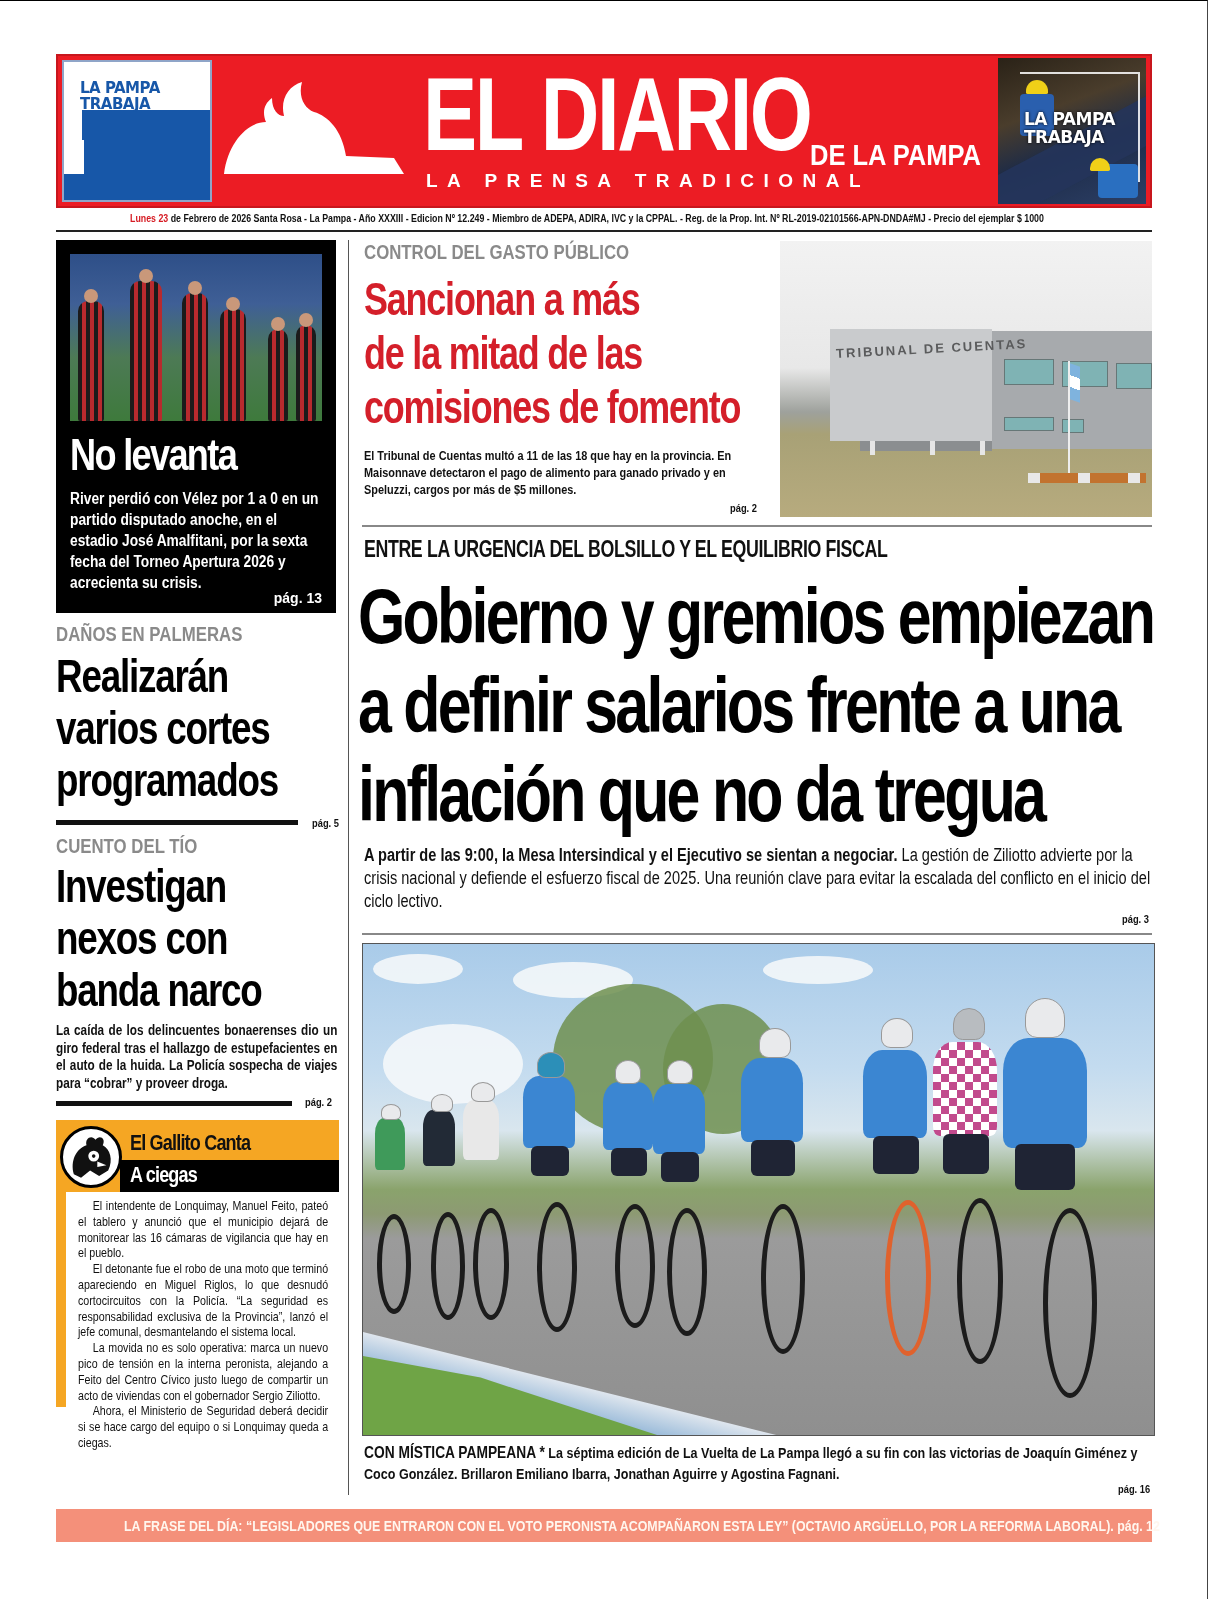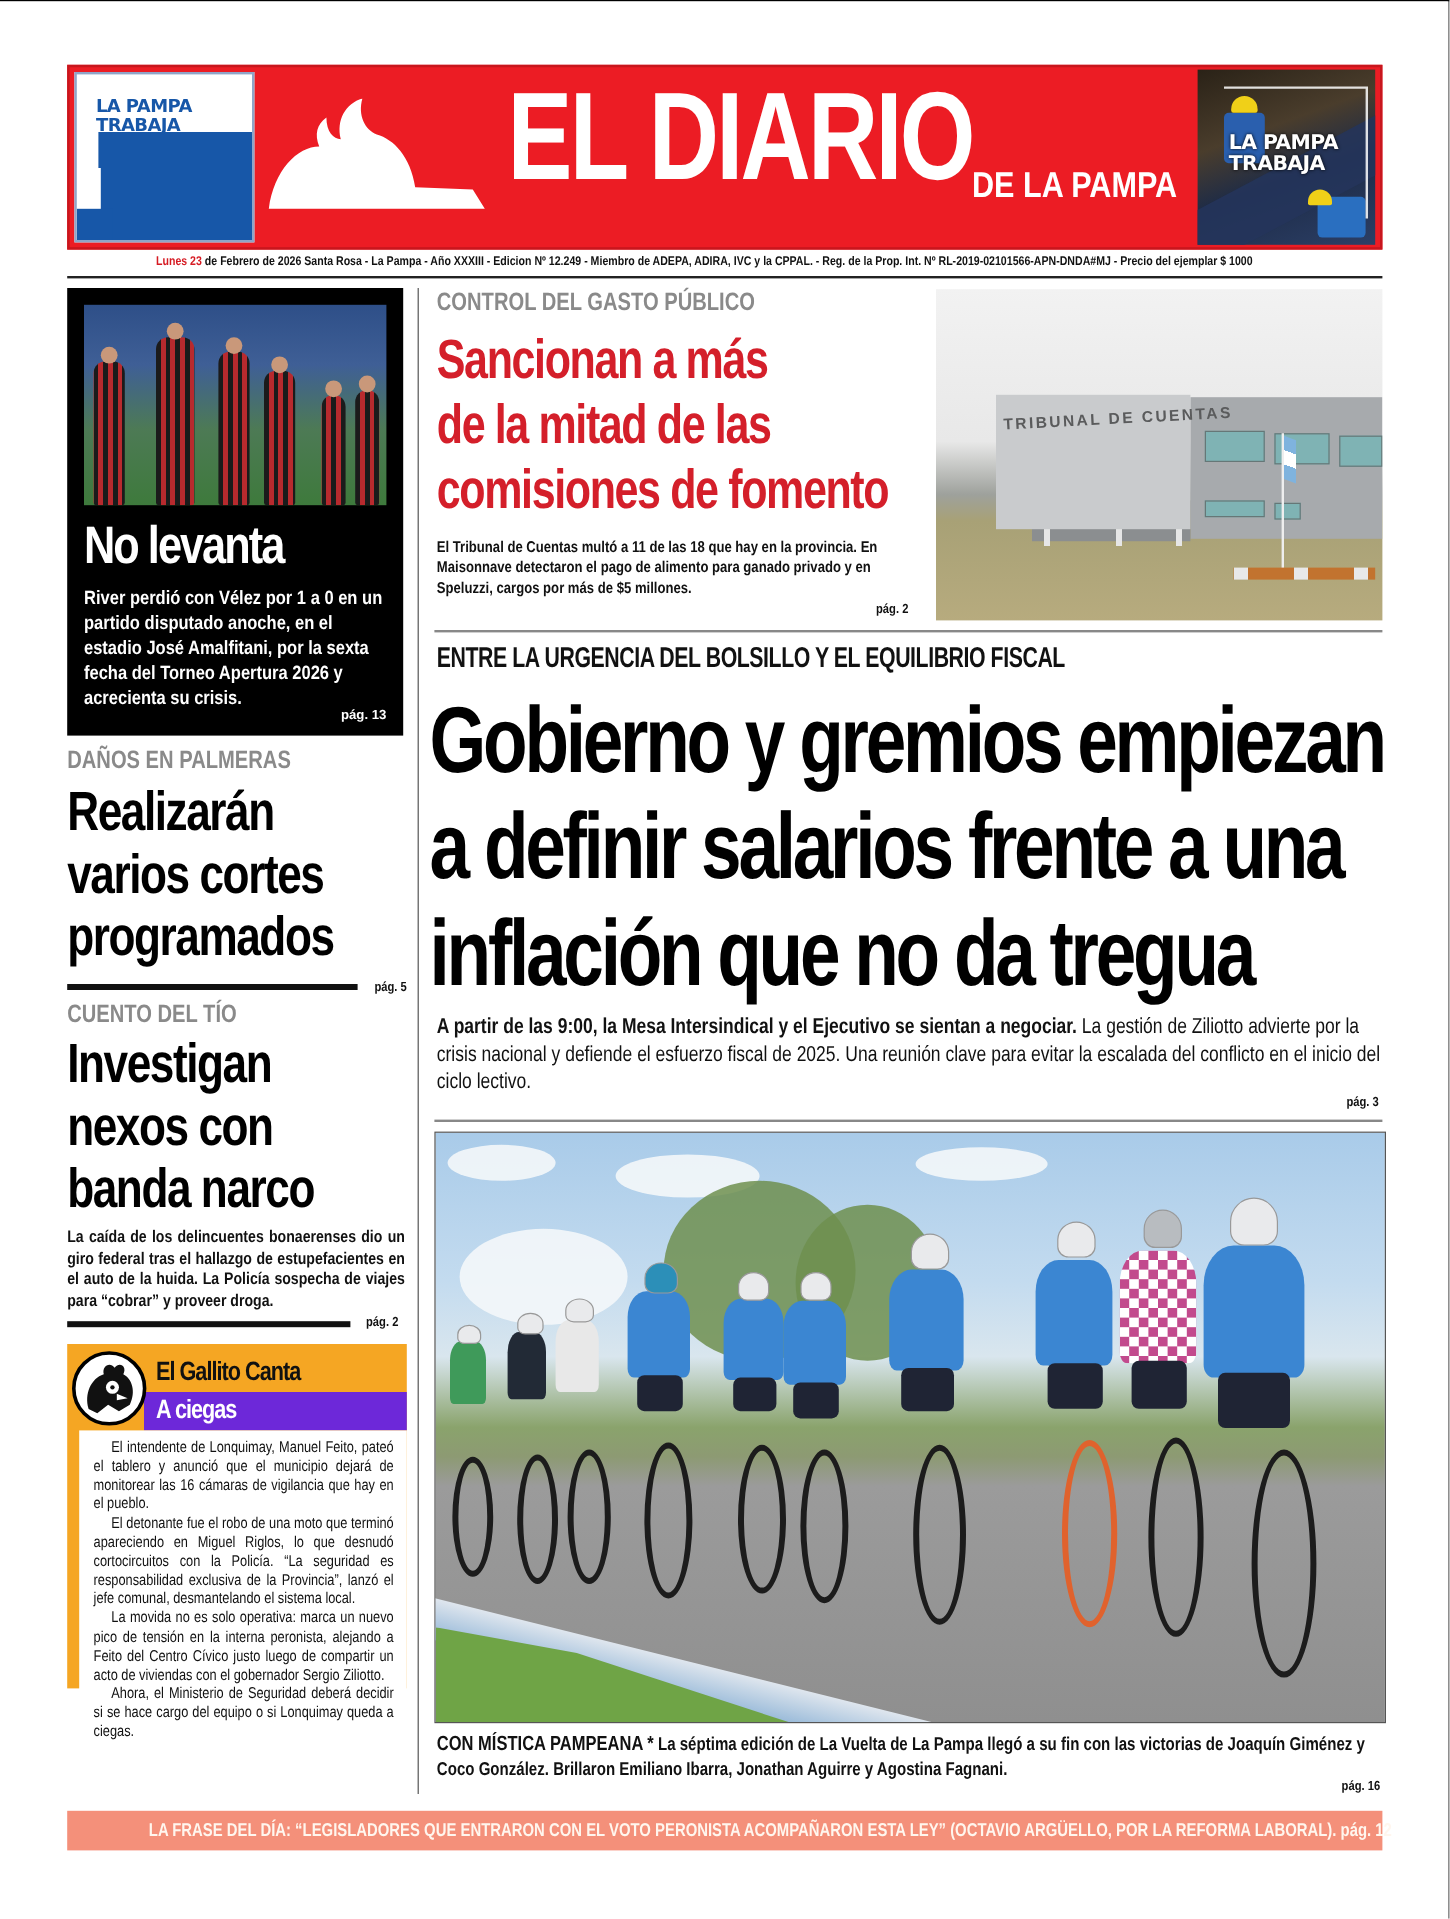--- a/index.html
+++ b/index.html
@@ -32,40 +32,40 @@
   .dateline .red { color: #d61b23; }
   .rule-top { position: absolute; left: 56px; top: 230px; width: 1096px; height: 2px; background: #222; }
   .col-divider { position: absolute; left: 348px; top: 240px; width: 1px; height: 1255px; background: #555; }
 
   .sport-box { position: absolute; left: 56px; top: 240px; width: 280px; height: 373px; background: #000; }
   .sport-photo { position: absolute; left: 14px; top: 14px; width: 252px; height: 167px; overflow: hidden; background: linear-gradient(180deg, #2e4f88 0%, #3f5f96 30%, #4d7a55 62%, #3e7a3c 100%); }
   .player { position: absolute; bottom: 0; width: 26px; border-radius: 10px 10px 2px 2px; background: repeating-linear-gradient(90deg, #1b1b1b 0 4px, #b82a2e 4px 8px); }
   .player-head { position: absolute; width: 14px; height: 14px; border-radius: 50%; background: #c9987a; }
   .sport-title { position: absolute; left: 14px; top: 190px; font-family: "Liberation Sans", sans-serif; font-weight: bold; font-size: 44px; color: #fff; letter-spacing: -2px; transform: scaleX(0.82); transform-origin: left top; white-space: nowrap; }
   .sport-body { position: absolute; left: 14px; top: 248px; width: 300px; font-weight: bold; font-size: 16px; line-height: 21px; color: #fff; transform: scaleX(0.86); transform-origin: left top; }
-  .sport-page { position: absolute; right: 14px; top: 350px; font-weight: bold; font-size: 11px; color: #fff; }
+  .sport-page { position: absolute; right: 14px; top: 350px; font-weight: bold; font-size: 14px; color: #fff; }
 
   .kicker-gray { font-family: "Liberation Sans", sans-serif; font-weight: bold; color: #8a8a8a; white-space: nowrap; transform: scaleX(0.8); transform-origin: left top; }
   .headline-black { font-family: "Liberation Sans", sans-serif; font-weight: bold; color: #000; letter-spacing: -1.5px; transform: scaleX(0.8); transform-origin: left top; white-space: nowrap; }
 
   .palm-kicker { position: absolute; left: 56px; top: 622px; font-size: 21px; }
   .palm-head { position: absolute; left: 56px; top: 650px; font-size: 46px; line-height: 52px; }
   .palm-rule { position: absolute; left: 56px; top: 820px; width: 242px; height: 5px; background: #111; }
   .palm-page { position: absolute; left: 312px; top: 817px; font-weight: bold; font-size: 11px; transform: scaleX(0.85); transform-origin: left top; }
 
   .tio-kicker { position: absolute; left: 56px; top: 834px; font-size: 21px; }
   .tio-head { position: absolute; left: 56px; top: 860px; font-size: 46px; line-height: 52px; }
   .tio-body { position: absolute; left: 56px; top: 1022px; width: 335px; font-weight: bold; font-size: 14px; line-height: 17.5px; transform: scaleX(0.84); transform-origin: left top; text-align: justify; }
   .tio-rule { position: absolute; left: 56px; top: 1101px; width: 236px; height: 5px; background: #111; }
   .tio-page { position: absolute; left: 305px; top: 1096px; font-weight: bold; font-size: 11px; transform: scaleX(0.85); transform-origin: left top; }
 
   
   .gallito { position: absolute; left: 56px; top: 1120px; width: 283px; height: 287px; background: #f5a623; }
   .gallito-title { position: absolute; left: 74px; top: 10px; font-weight: bold; font-size: 22px; color: #111; letter-spacing: -1px; transform: scaleX(0.82); transform-origin: left top; white-space: nowrap; }
-  .gallito-bar { position: absolute; left: 64px; top: 40px; width: 219px; height: 32px; background: #6d28d9; }
+  .gallito-bar { position: absolute; left: 64px; top: 40px; width: 219px; height: 32px; background: #000000; }
   .gallito-sub { position: absolute; left: 10px; top: 2px; font-weight: bold; font-size: 22px; color: #fff; letter-spacing: -1px; transform: scaleX(0.82); transform-origin: left top; white-space: nowrap; }
   .rooster { position: absolute; left: 4px; top: 6px; width: 62px; height: 62px; border-radius: 50%; background: #fff; border: 3px solid #000; overflow: hidden; }
   .gallito-textbox { position: absolute; left: 10px; top: 72px; width: 273px; height: 300px; background: #fff; }
   .gallito-text { position: absolute; left: 12px; top: 6px; width: 305px; font-family: "Liberation Sans", sans-serif; font-size: 13px; line-height: 15.8px; color: #111; transform: scaleX(0.82); transform-origin: left top; text-align: justify; }
   .gallito-text p { text-indent: 18px; }
 
   
   .ctrl-kicker { position: absolute; left: 364px; top: 240px; font-size: 21px; }
   .ctrl-head { position: absolute; left: 364px; top: 272px; font-family: "Liberation Sans", sans-serif; font-weight: bold; font-size: 46px; line-height: 54px; color: #d41f2a; letter-spacing: -1.5px; transform: scaleX(0.78); transform-origin: left top; white-space: nowrap; }
   .ctrl-body { position: absolute; left: 364px; top: 447px; width: 470px; font-weight: bold; font-size: 13px; line-height: 17px; transform: scaleX(0.84); transform-origin: left top; }
@@ -118,20 +118,21 @@
     <div class="blue-shape"></div>
     <div class="blue-notch"></div>
     <div class="blue-notch2"></div>
     <div class="promo-text">LA PAMPA TRABAJA</div>
   </div>
   <svg class="sun-logo" viewBox="0 0 190 100">
     <path d="M6 92 C 10 60, 30 40, 48 40 C 44 30, 46 22, 54 16 C 54 28, 60 34, 66 34 C 62 18, 70 4, 84 0 C 80 14, 86 26, 96 30 C 110 34, 124 48, 128 74 L 176 76 L 186 92 Z" fill="#ffffff"></path>
   </svg>
   <div class="title-main">EL DIARIO</div>
   <div class="title-sub">DE LA PAMPA</div>
+  <div class="tagline">LA PRENSA TRADICIONAL</div>
   <div class="promo-right">
     <div class="pipe"></div>
     <div class="worker1b"></div>
     <div class="worker1"></div>
     <div class="worker2b"></div>
     <div class="worker2"></div>
     <div class="outline"></div>
     <div class="promo-text">LA PAMPA TRABAJA</div>
   </div>
 </header>

